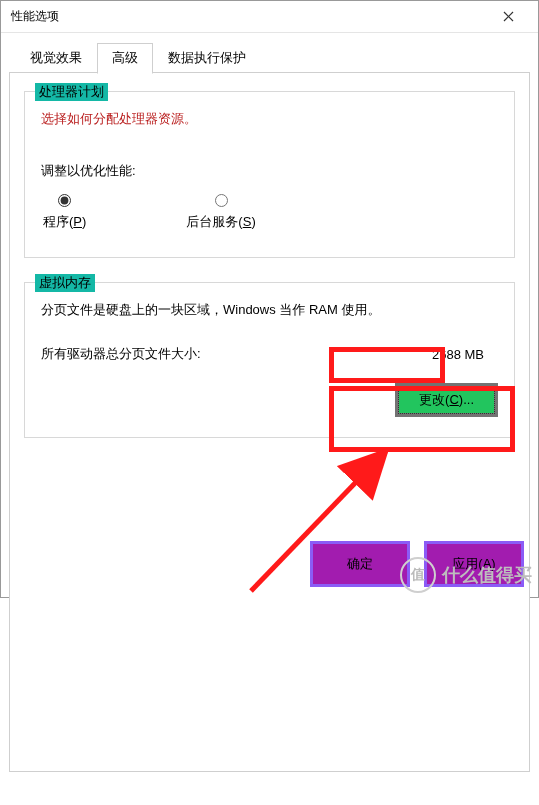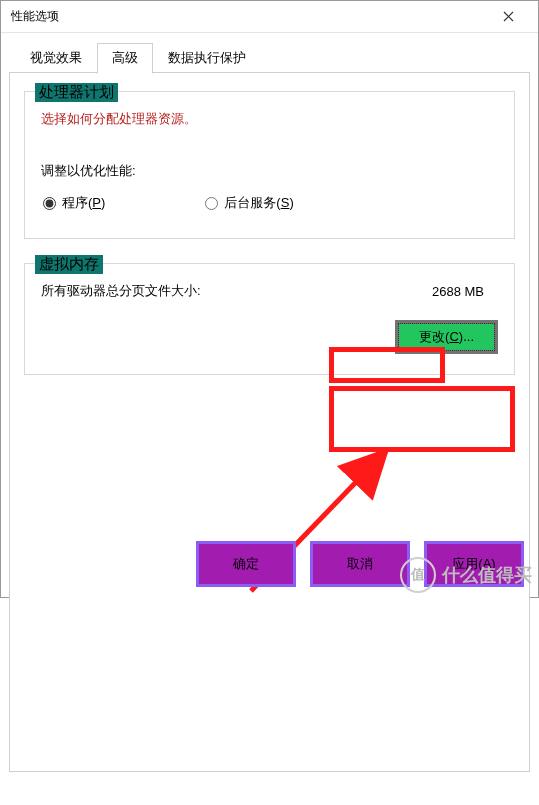--- a/index.html
+++ b/index.html
@@ -67,37 +67,38 @@
     }
     .fieldset {
       border: 1px solid #d8d8d8;
       padding: 18px 16px 26px 16px;
       margin-bottom: 24px;
       position: relative;
     }
     .legend {
       position:absolute;
       top:-9px; left:10px;
-      background:#0f766e;
+      background:#14b8a6;
       padding:0 4px;
-      font-size: 15px;
+      font-size: 13px;
     }
     .desc {
       font-size: 13px;
       margin-bottom: 34px;
       color:#b91c1c;
     }
     .subhead {
       font-size: 13px;
       margin-bottom: 14px;
     }
     .radios { display:flex; gap: 100px; margin-left:2px; }
     .radio {
       display:flex; align-items:center; gap:6px; font-size:13px;
       cursor:pointer;
+      flex-direction:column;
     }
     .radio input { accent-color:#333; }
     .hotkey { text-decoration: underline; }
 
     .vm-desc { font-size:13px; margin-bottom: 26px; }
     .vm-row { display:flex; align-items:center; }
     .vm-label { font-size:13px; flex:1; }
     .vm-value {
       font-size:13px;
       min-width:80px;
@@ -203,20 +204,21 @@
           </label>
           <label class="radio">
             <input type="radio" name="sched" style="">
             <span><span>后台服务(</span><span class="hotkey">S</span><span>)</span></span>
           </label>
         </div>
       </div>
 
       <div class="fieldset" style="padding-bottom:20px;">
         <div class="legend">虚拟内存</div>
+        <div class="vm-desc">分页文件是硬盘上的一块区域，Windows 当作 RAM 使用。</div>
         <div class="vm-row">
           <div class="vm-label">所有驱动器总分页文件大小:</div>
           <div class="vm-value">2688 MB</div>
         </div>
         <div class="change-btn-wrap">
           <button class="btn focus"><span>更改(</span><span class="hotkey">C</span><span>)...</span></button>
         </div>
       </div>
 
     </div>
@@ -229,21 +231,20 @@
     <defs>
       <marker id="ah" markerWidth="12" markerHeight="12" refX="9" refY="5" orient="auto">
         <path d="M0,0 L10,5 L0,10 z" fill="#ff1a1a"></path>
       </marker>
     </defs>
     <line x1="60" y1="160" x2="195" y2="20" stroke="#ff1a1a" stroke-width="5" marker-end="url(#ah)"></line>
   </svg>
 
   <div class="action-row">
     <button class="action-btn">确定</button>
-    <button class="action-btn">取消</button>
     <button class="action-btn">应用(A)</button>
   </div>
 
   <div class="watermark">
     <div class="wm-circle">值</div>
     <div>什么值得买</div>
   </div>
 </div>
 
 </body></html>

